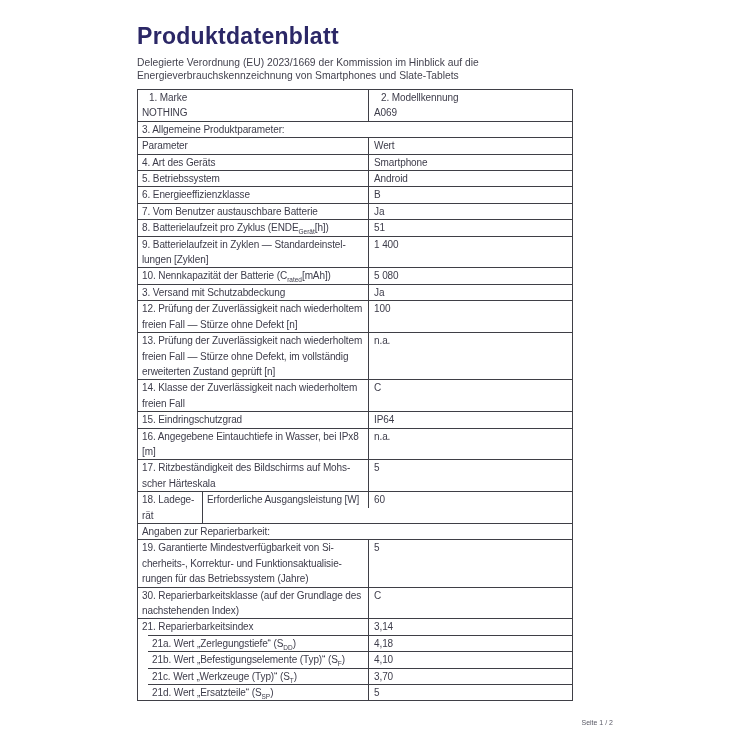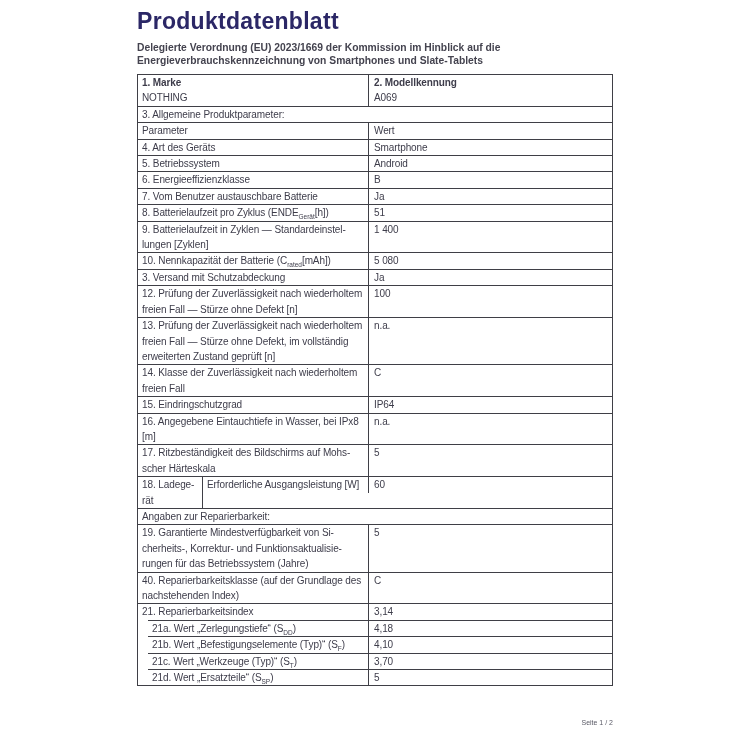--- a/index.html
+++ b/index.html
@@ -4,35 +4,35 @@
 <style>
   * { box-sizing: border-box; }
   html,body { margin:0; padding:0; }
   body {
     width:736px; height:736px; background:#ffffff;
     font-family:"Liberation Sans","DejaVu Sans",sans-serif;
     color:#3d3c4a;
     position:relative;
     overflow:hidden;
   }
-  .content { position:absolute; left:137px; top:1px; width:476px; }
+  .content { position:absolute; left:137px; top:16px; width:436px; }
   .title {
     margin:7px 0 0 0;
     font-size:23px; font-weight:bold; color:#2b2766; letter-spacing:0.3px;
     line-height:27px;
   }
   .subtitle {
-    margin-top:6px; font-size:10.3px; line-height:13px; width:372px; color:#44434f;font-weight:bold;
+    margin-top:6px; font-size:10.3px; line-height:13px; width:372px; color:#44434f;
   }
   .table { margin-top:7px; border:1px solid #3f3f46; }
   .tr { display:flex; border-top:1px solid #3f3f46; font-size:10px; line-height:15.4px; letter-spacing:-0.1px; }
   .tr.first { border-top:none; }
   .cell-label { width:231px; border-right:1px solid #3f3f46; padding:0 4px; }
   .cell-value { flex:1; padding:0 5px; }
-  .b { font-weight:bold; }
+  .b { font-weight:normal;margin-left:7px; }
   .section-row { display:block; font-weight:normal; padding:0 4px; }
   
   .charger-label { width:65px; border-right:1px solid #3f3f46; padding:0 4px; }
   .charger-right { flex:1; display:flex; flex-direction:column; }
   .charger-sub { display:flex; }
   .charger-sub + .charger-sub { border-top:1px solid #3f3f46; }
   .charger-sublabel { width:166px; border-right:1px solid #3f3f46; padding:0 4px; }
   .charger-subvalue { flex:1; padding:0 5px; }
   
   .subrow { display:flex; border-top:none; }
@@ -142,21 +142,21 @@
 
     <div class="tr">
       <div class="section-row">Angaben zur Reparierbarkeit:</div>
     </div>
 
     <div class="tr">
       <div class="cell-label">19. Garantierte Mindestverfügbarkeit von Si­cherheits-, Korrektur- und Funktionsaktualisie­rungen für das Betriebssystem (Jahre)</div>
       <div class="cell-value">5</div>
     </div>
     <div class="tr">
-      <div class="cell-label">40. Reparierbarkeitsklasse (auf der Grundlage des nachstehenden Index)</div>
+      <div class="cell-label">30. Reparierbarkeitsklasse (auf der Grundlage des nachstehenden Index)</div>
       <div class="cell-value">C</div>
     </div>
     <div class="tr">
       <div class="cell-label">21. Reparierbarkeitsindex</div>
       <div class="cell-value">3,14</div>
     </div>
 
     <div class="tr subrow">
       <div class="subrow-inner">
         <div class="cell-label"><span>21a. Wert „Zerlegungstiefe“ (S</span><sub>DD</sub><span>)</span></div>

